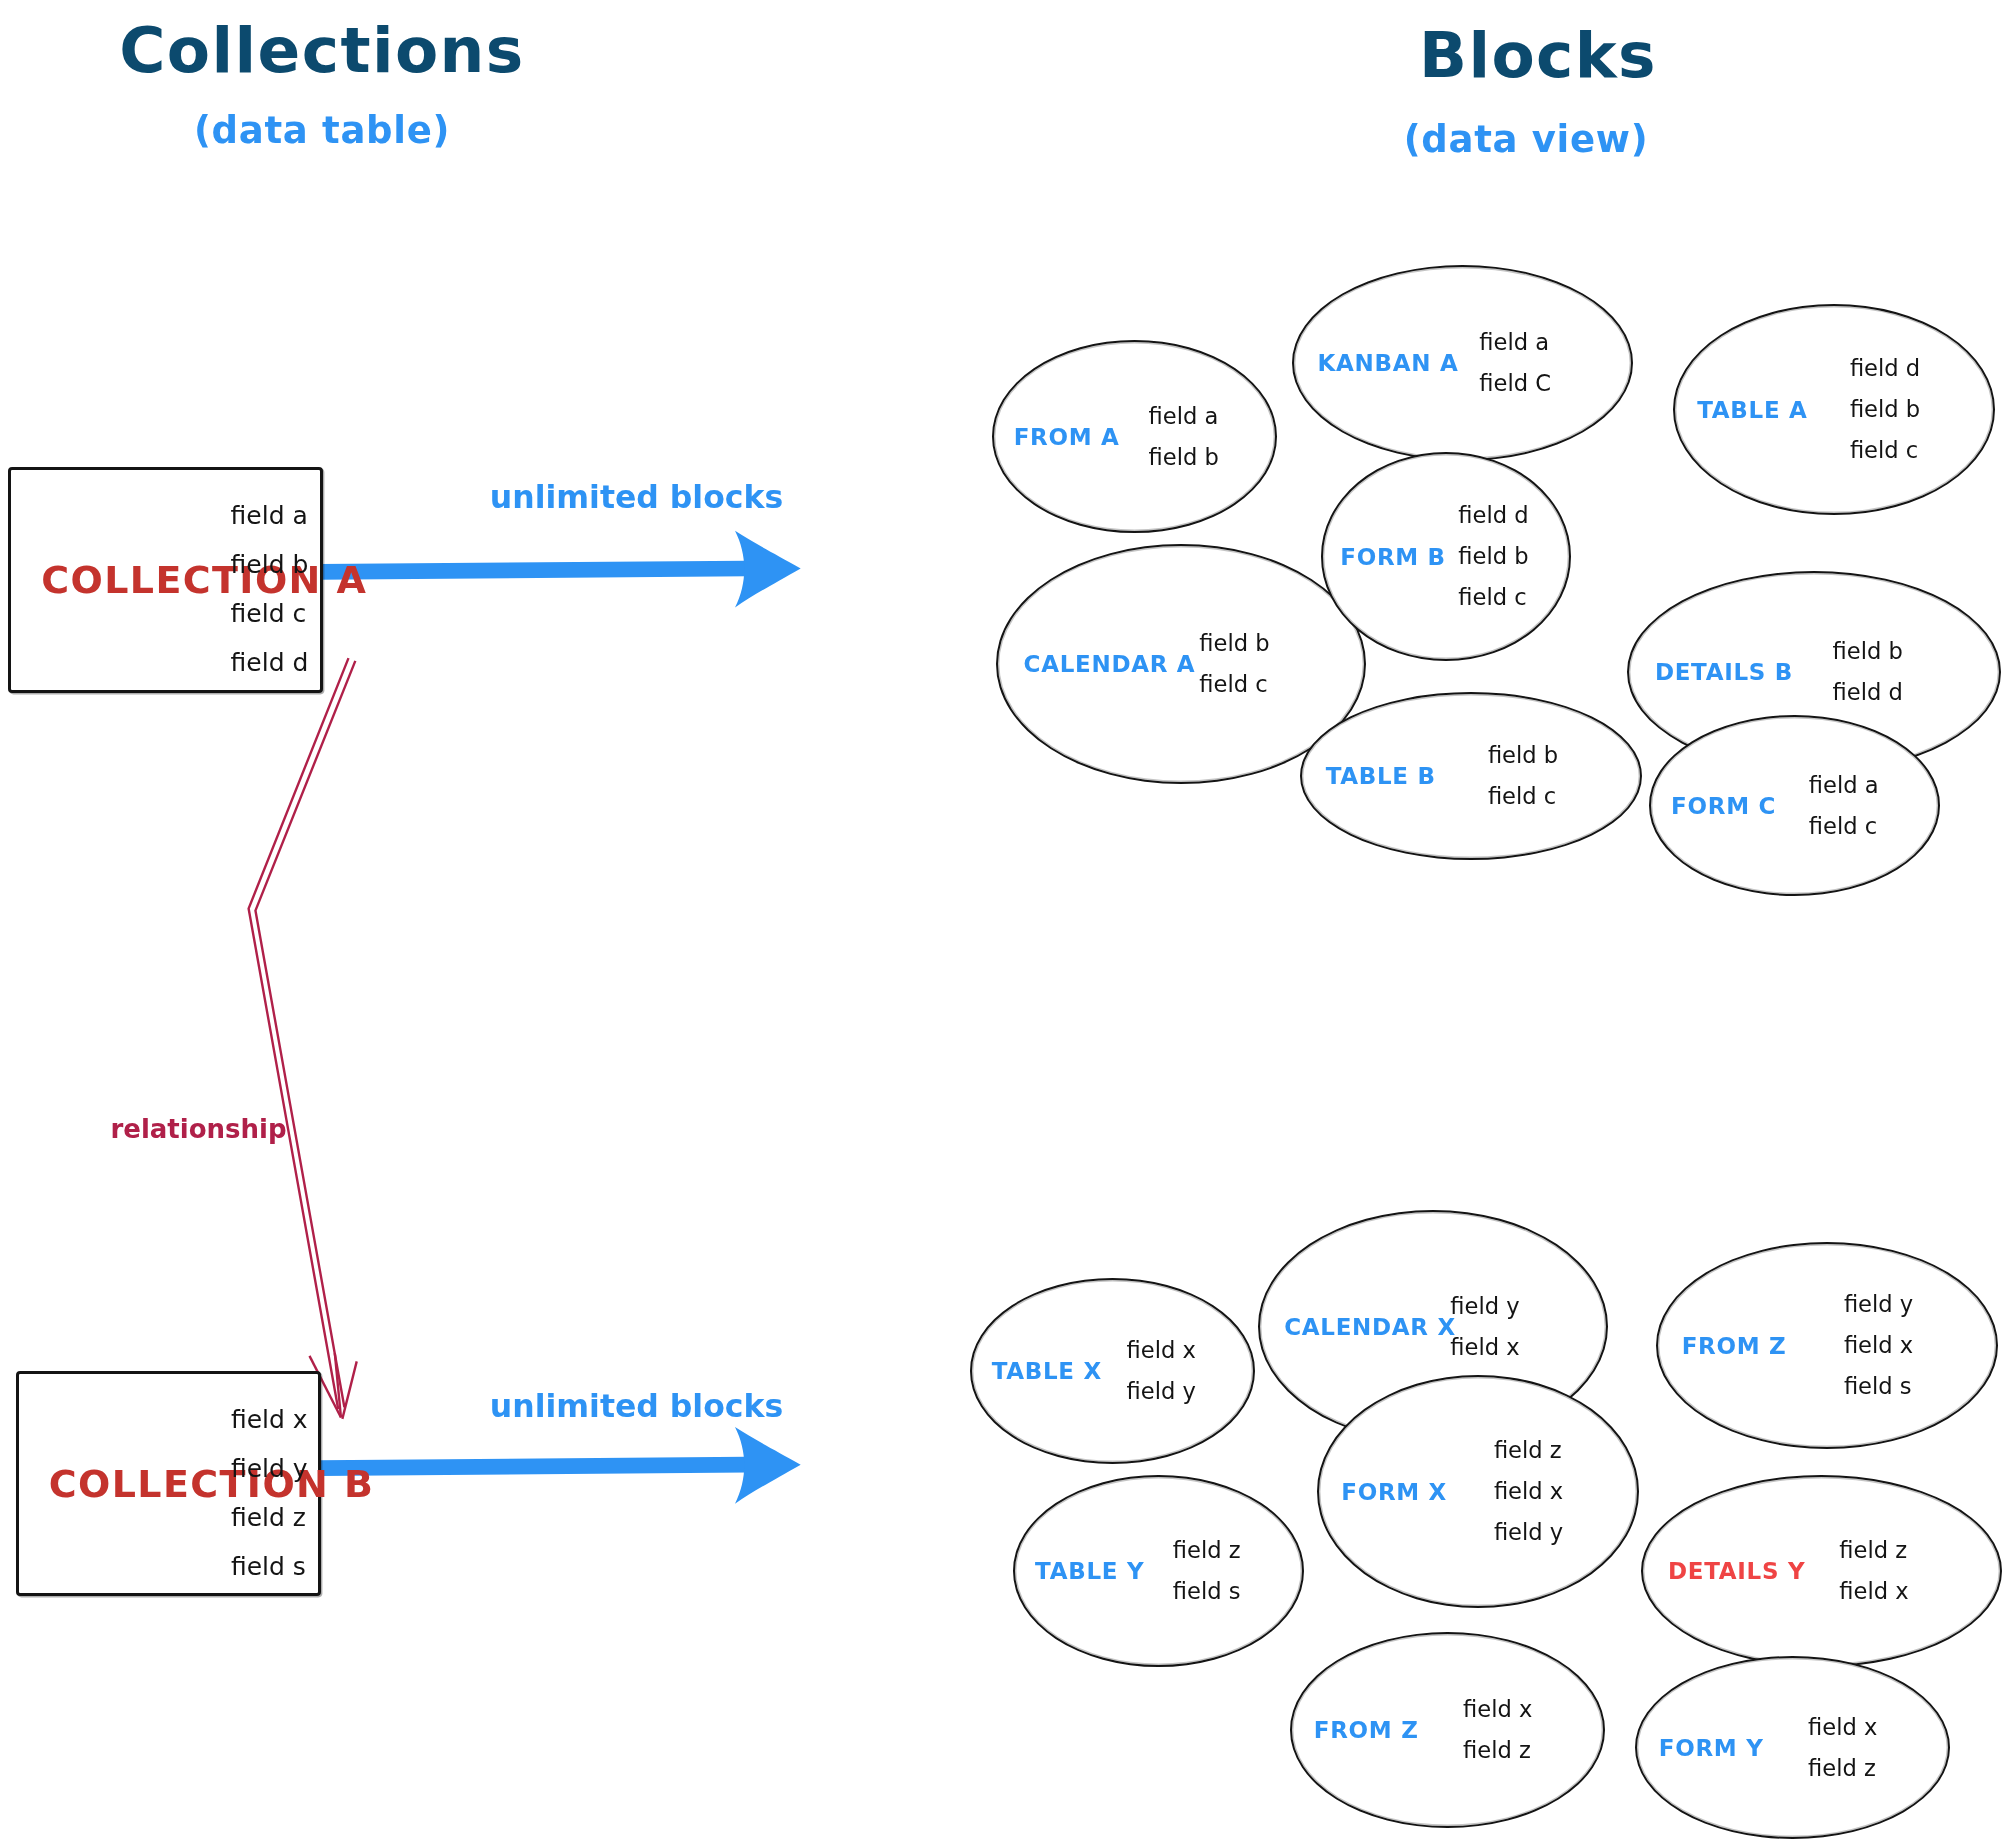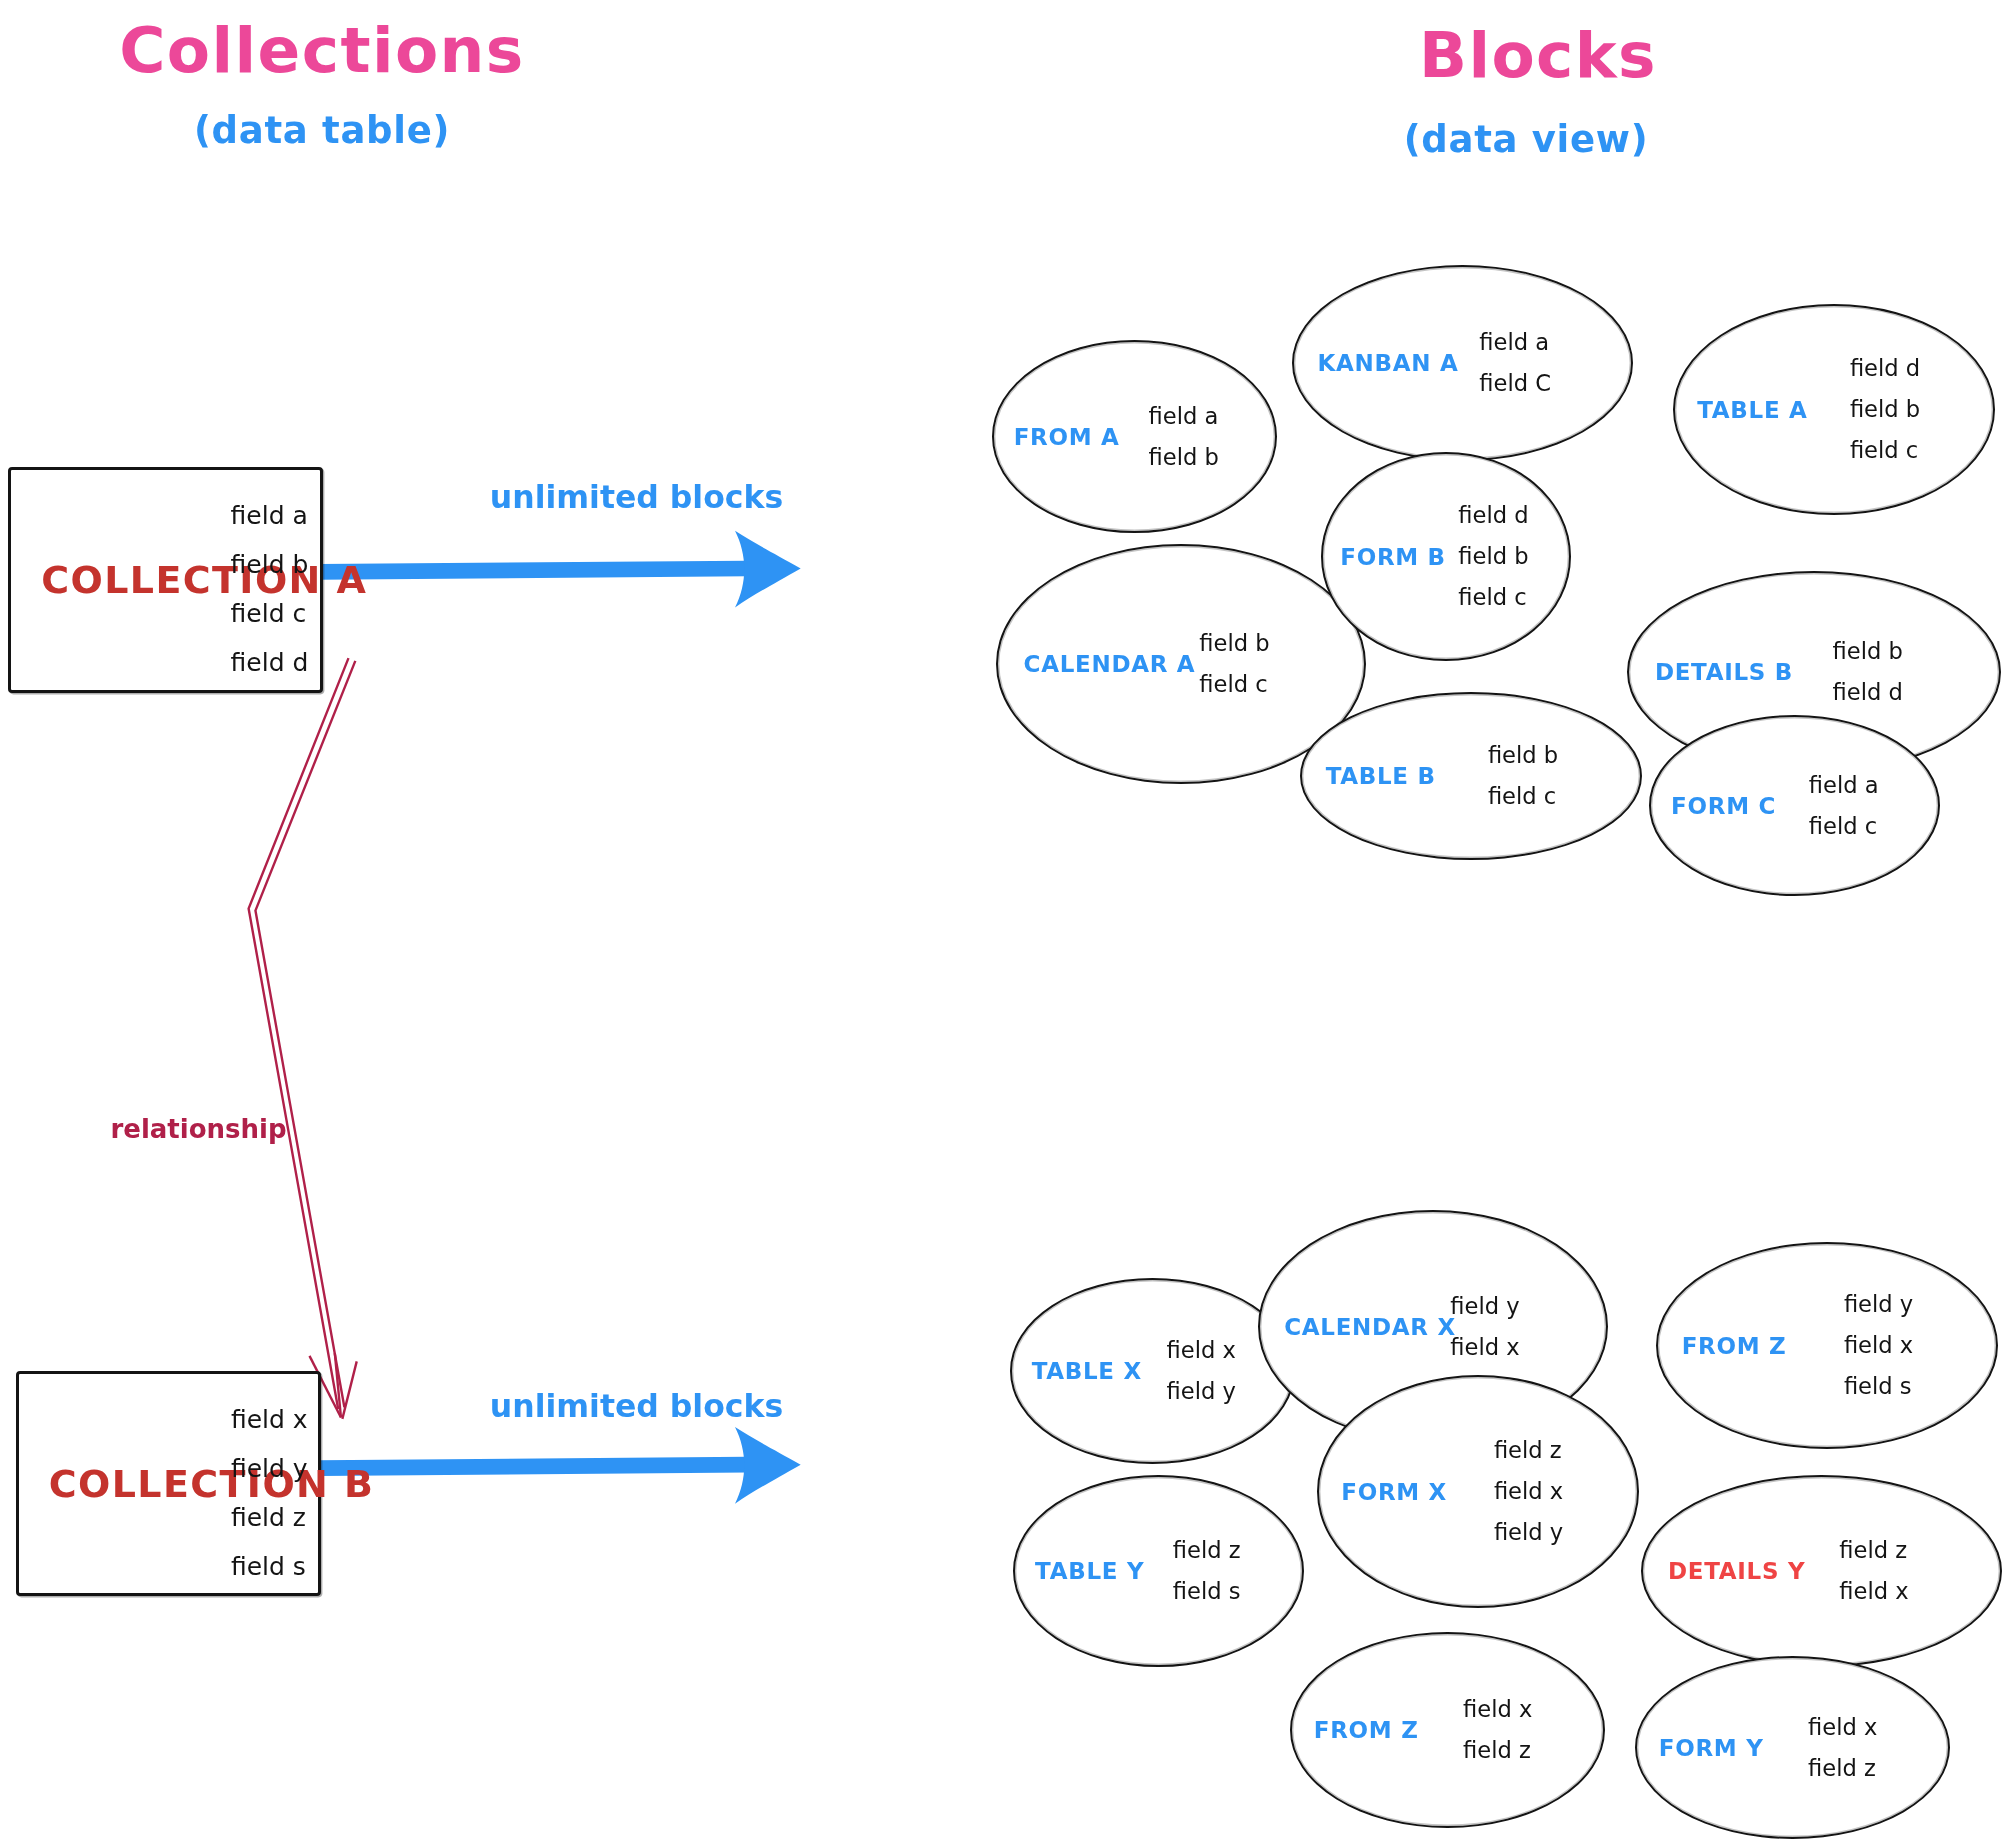--- a/index.html
+++ b/index.html
@@ -1,21 +1,21 @@
 <!DOCTYPE html>
 <html style="font-size:11px"><head>
 <meta charset="utf-8">
 <style>
   html,body{margin:0;padding:0;background:#ffffff;}
   #canvas{
     position:relative;width:2005px;height:1843px;background:#ffffff;overflow:hidden;
     font-family:"DejaVu Sans", sans-serif;color:#141414;
   }
   .title{
-    position:absolute;width:452px;text-align:center;color:#ec4899;
+    position:absolute;width:452px;text-align:center;color:#0c4a6e;
     font-size:63px;font-weight:bold;letter-spacing:1.4px;
   }
   .subtitle{
     position:absolute;width:452px;text-align:center;color:#2e93f4;
     font-size:37px;font-weight:bold;letter-spacing:0.7px;
   }
   .arrow-label{
     position:absolute;width:383px;text-align:center;color:#2e93f4;
     font-size:31.5px;font-weight:bold;
   }
@@ -165,21 +165,21 @@
   </div>
 
   <div class="ellipse" style="left:1649px;top:715px;width:287px;height:177px">
     <span class="elabel">FORM C</span>
     <div class="efields">
       <span>field a</span>
       <span>field c</span>
     </div>
   </div>
 
-  <div class="ellipse" style="left:1010px;top:1278px;width:281px;height:182px">
+  <div class="ellipse" style="left:970px;top:1278px;width:281px;height:182px">
     <span class="elabel">TABLE X</span>
     <div class="efields">
       <span>field x</span>
       <span>field y</span>
     </div>
   </div>
 
   <div class="ellipse" style="left:1258px;top:1210px;width:346px;height:229px">
     <span class="elabel">CALENDAR X</span>
     <div class="efields">

